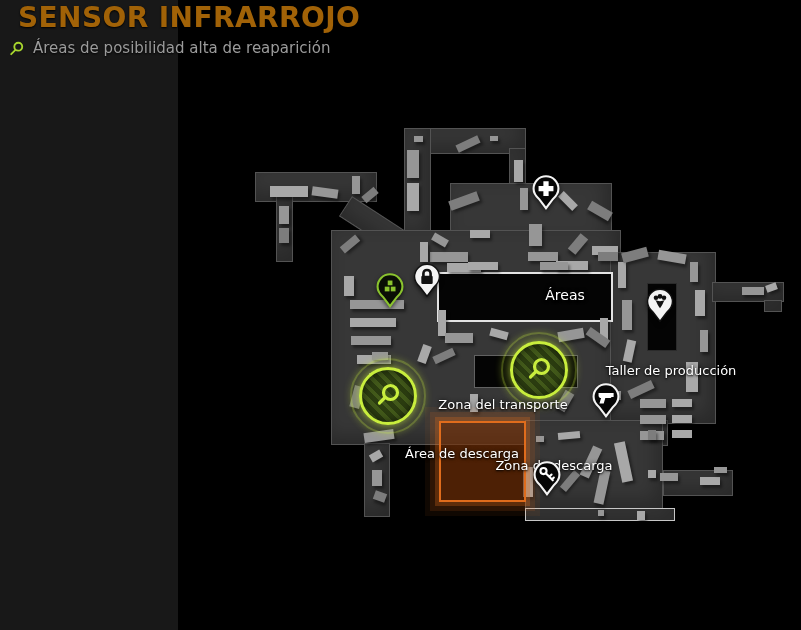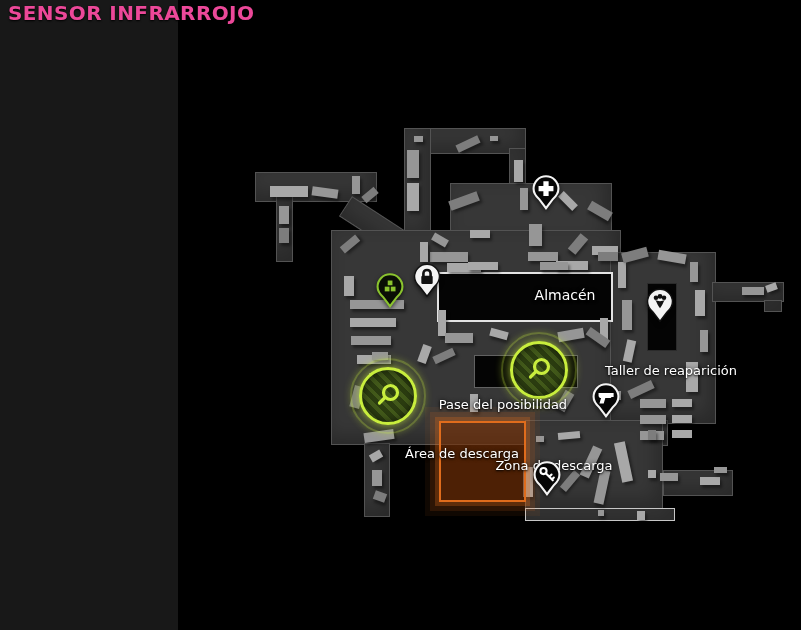--- a/index.html
+++ b/index.html
@@ -1,22 +1,22 @@
 <!DOCTYPE html>
 <html style="--accent-green: #c9ee3e; --marker-green: #8ac32e; --zone-orange: #e06c1c;"><head>
 <meta charset="utf-8">
 <style>
   html,body{margin:0;padding:0;background:#000;}
   body{width:801px;height:630px;position:relative;overflow:hidden;
        font-family:"DejaVu Sans","Liberation Sans",sans-serif;}
   #left-panel{position:absolute;left:0;top:0;width:178px;height:630px;background:#181818;}
   
   #header{position:absolute;left:8px;top:2px;z-index:40;}
-  #title{font-size:20px;font-weight:700;color:#ec4899;letter-spacing:.4px;line-height:1.15;
-         text-shadow:0 1px 2px #000;}
+  #title{font-size:28px;font-weight:700;color:#a16207;letter-spacing:.4px;line-height:1.15;
+         text-shadow:0 1px 2px #000;margin-left:10px;}
   #subtitle-row{display:flex;align-items:center;gap:8px;margin-top:5px;}
   #subtitle{font-size:15px;color:#9b9b9b;text-shadow:0 1px 2px #000;}
   
   #map-canvas{position:absolute;inset:0;z-index:1;}
   .room{position:absolute;background:#373737;border:1px solid rgba(255,255,255,.14);
         box-sizing:border-box;box-shadow:inset -6px -8px 18px rgba(0,0,0,.25);}
   .room--dark{background:#040404;box-shadow:none;}
   .room--sotano{border:2px solid #e4e4e4;}
   .room--pase{border:1px solid rgba(210,210,210,.45);}
   .room--tblack{border:1px solid rgba(160,160,160,.25);}
@@ -44,20 +44,29 @@
         box-shadow:0 0 7px rgba(201,238,62,.28),inset 0 0 10px rgba(160,200,50,.18);}
   .hotspot svg{position:absolute;left:50%;top:50%;transform:translate(-50%,-50%);}
 </style>
 </head>
 <body>
 
 <div id="left-panel"></div>
 
 <div id="header">
   <div id="title">SENSOR INFRARROJO</div>
+  <div id="subtitle-row">
+    <span style="display:inline-flex">
+      <svg width="17" height="17" viewBox="0 0 24 24" fill="none" stroke="#a8d62e" stroke-width="2.6" stroke-linecap="round">
+        <circle cx="14.5" cy="9.5" r="5.6"></circle>
+        <path d="M10.2 14.2 L4.5 20"></path>
+      </svg>
+    </span>
+    <span id="subtitle">Áreas de posibilidad alta de reaparición</span>
+  </div>
 </div>
 
 <div id="map-canvas">
   <div id="rooms">
     <div class="room" style="left:404px;top:128px;width:122px;height:26px"></div>
     <div class="room" style="left:404px;top:128px;width:27px;height:112px"></div>
     <div class="room" style="left:509px;top:148px;width:17px;height:42px"></div>
     <div class="room" style="left:450px;top:183px;width:162px;height:71px"></div>
     <div class="room" style="left:255px;top:172px;width:122px;height:30px"></div>
     <div class="room" style="left:276px;top:196px;width:17px;height:66px"></div>
@@ -167,23 +176,23 @@
           <circle cx="17.5" cy="11.5" r="7"></circle>
           <path d="M12 16.5 L6.5 22"></path>
         </svg>
       </div>
       <div class="hotspot" style="left: 539px; top: 370px;">
         <svg width="30" height="30" viewBox="0 0 30 30" fill="none" stroke="var(--accent-green)" stroke-width="3.2" stroke-linecap="round">
           <circle cx="17.5" cy="11.5" r="7"></circle>
           <path d="M12 16.5 L6.5 22"></path>
         </svg>
       </div>
-      <div class="map-label map-label--big" style="left: 565px; top: 295px;">Almacén</div>
-      <div class="map-label" style="left: 671px; top: 370px;">Taller de reaparición</div>
-      <div class="map-label" style="left: 503px; top: 404px;">Pase del posibilidad</div>
+      <div class="map-label map-label--big" style="left: 565px; top: 295px;">Áreas</div>
+      <div class="map-label" style="left: 671px; top: 370px;">Taller de producción</div>
+      <div class="map-label" style="left: 503px; top: 404px;">Zona del transporte</div>
       <div class="map-label" style="left: 462px; top: 453px;">Área de descarga</div>
       <div class="map-label" style="left: 554px; top: 465px;">Zona de descarga</div>
       <div class="pin" style="left: 546px; top: 189px;">
         <svg viewBox="0 0 32 40">
           <path d="M16 1.5C8 1.5 1.8 7.8 1.8 15.8c0 5 2.4 8.3 6.2 11.6L16 38l8-10.6c3.8-3.3 6.2-6.6 6.2-11.6C30.2 7.8 24 1.5 16 1.5Z" fill="#060606" stroke="#f4f4f4" stroke-width="2.4"></path>
           <path d="M13 7h6v5.5h5.5v6H19V24h-6v-5.5H7.5v-6H13z" fill="#fff"></path>
         </svg>
       </div>
       <div class="pin" style="left: 427px; top: 277px;">
         <svg viewBox="0 0 32 40">

